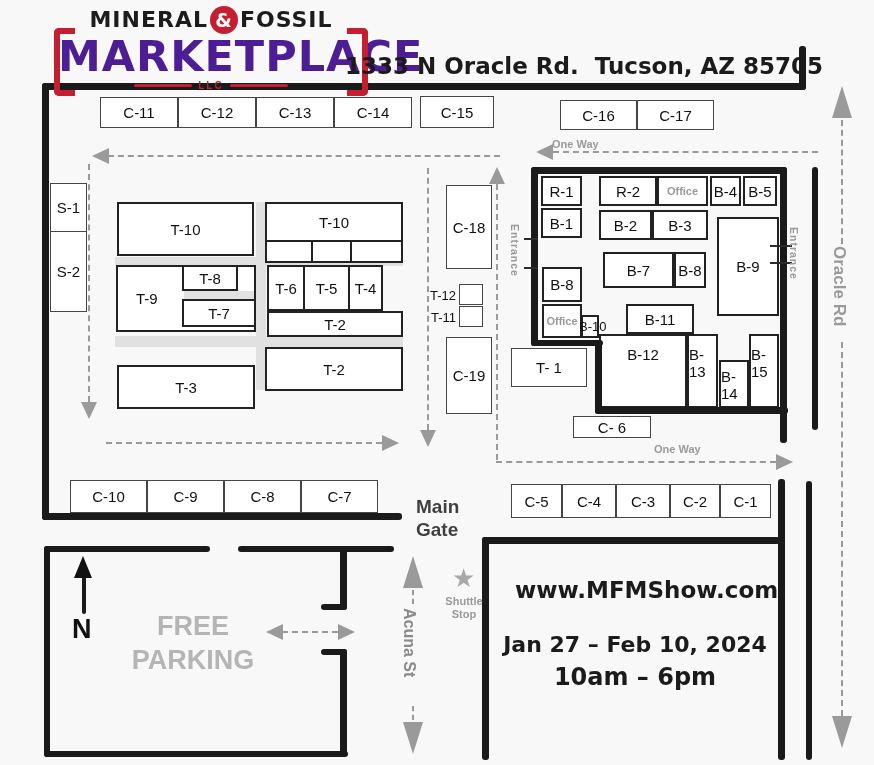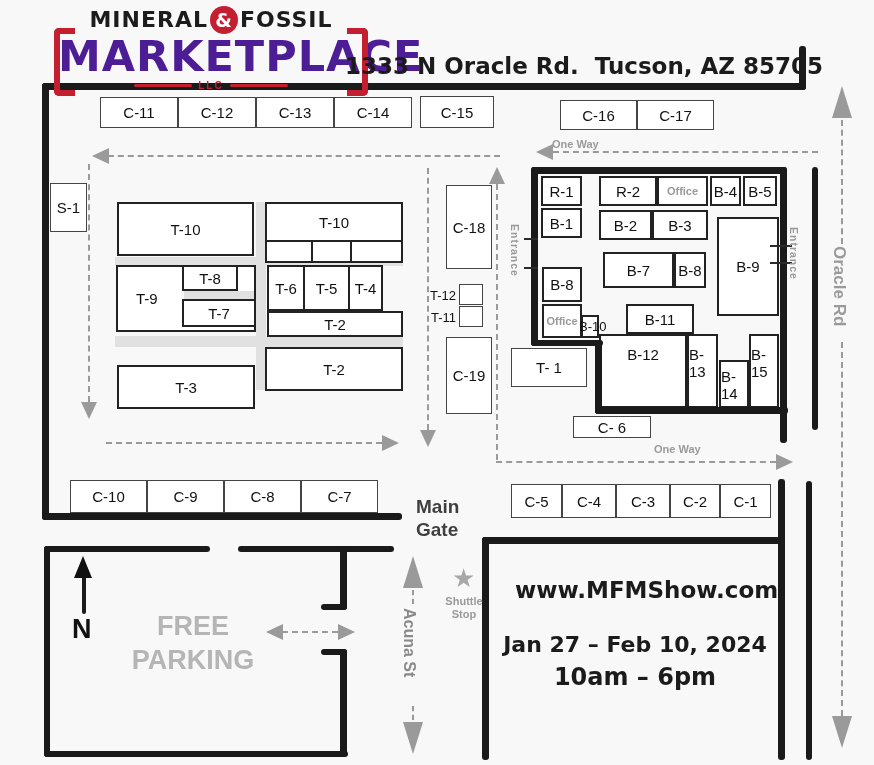--- a/index.html
+++ b/index.html
@@ -102,20 +102,21 @@
 
   <div class="b c" style="left:100px;top:97px;width:78px;height:31px;">C-11</div>
   <div class="b c" style="left:178px;top:97px;width:78px;height:31px;">C-12</div>
   <div class="b c" style="left:256px;top:97px;width:78px;height:31px;">C-13</div>
   <div class="b c" style="left:334px;top:97px;width:78px;height:31px;">C-14</div>
   <div class="b c" style="left:420px;top:96px;width:74px;height:32px;">C-15</div>
   <div class="b c" style="left:560px;top:100px;width:77px;height:30px;">C-16</div>
   <div class="b c" style="left:637px;top:100px;width:77px;height:30px;">C-17</div>
 
   <div class="b c" style="left:50px;top:183px;width:37px;height:49px;">S-1</div>
+  <div class="b c" style="left:50px;top:231px;width:37px;height:81px;">S-2</div>
 
   <div class="b" style="left:117px;top:202px;width:137px;height:54px;">T-10</div>
   <div class="b" style="left:265px;top:202px;width:138px;height:40px;">T-10</div>
   <div class="b" style="left:265px;top:240px;width:48px;height:23px;"></div>
   <div class="b" style="left:311px;top:240px;width:41px;height:23px;"></div>
   <div class="b" style="left:350px;top:240px;width:53px;height:23px;"></div>
   <div class="b left-lbl" style="left:116px;top:265px;width:140px;height:67px;">T-9</div>
   <div class="aisle" style="left:184px;top:291px;width:70px;height:9px;z-index:2;"></div>
   <div class="b" style="left:182px;top:265px;width:56px;height:26px;">T-8</div>
   <div class="b" style="left:182px;top:299px;width:74px;height:28px;">T-7</div>

